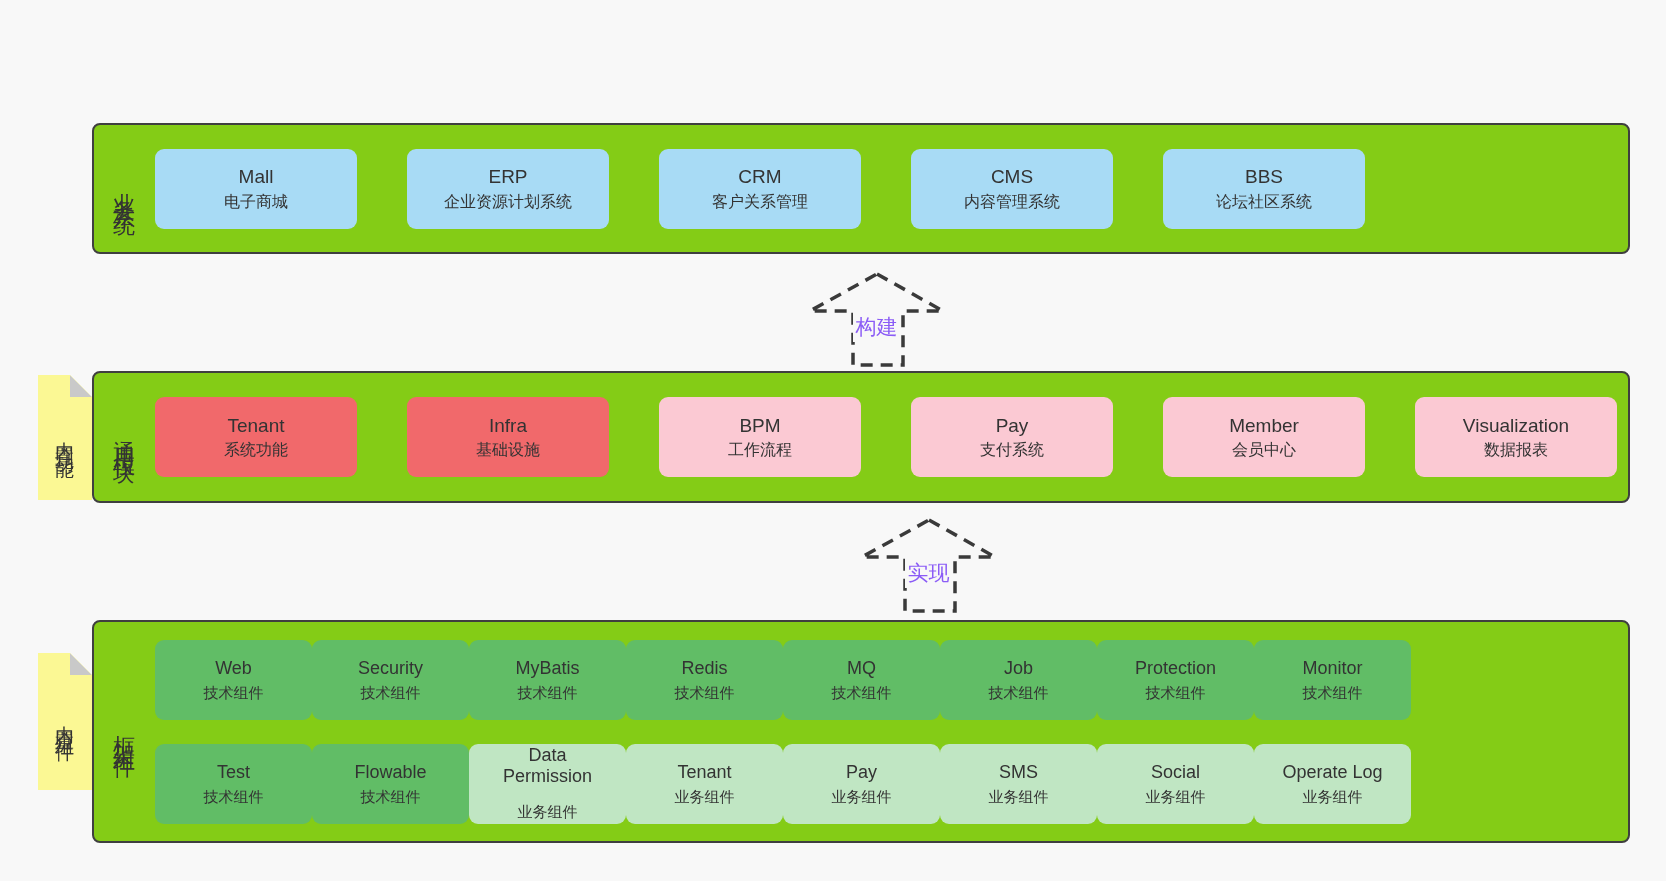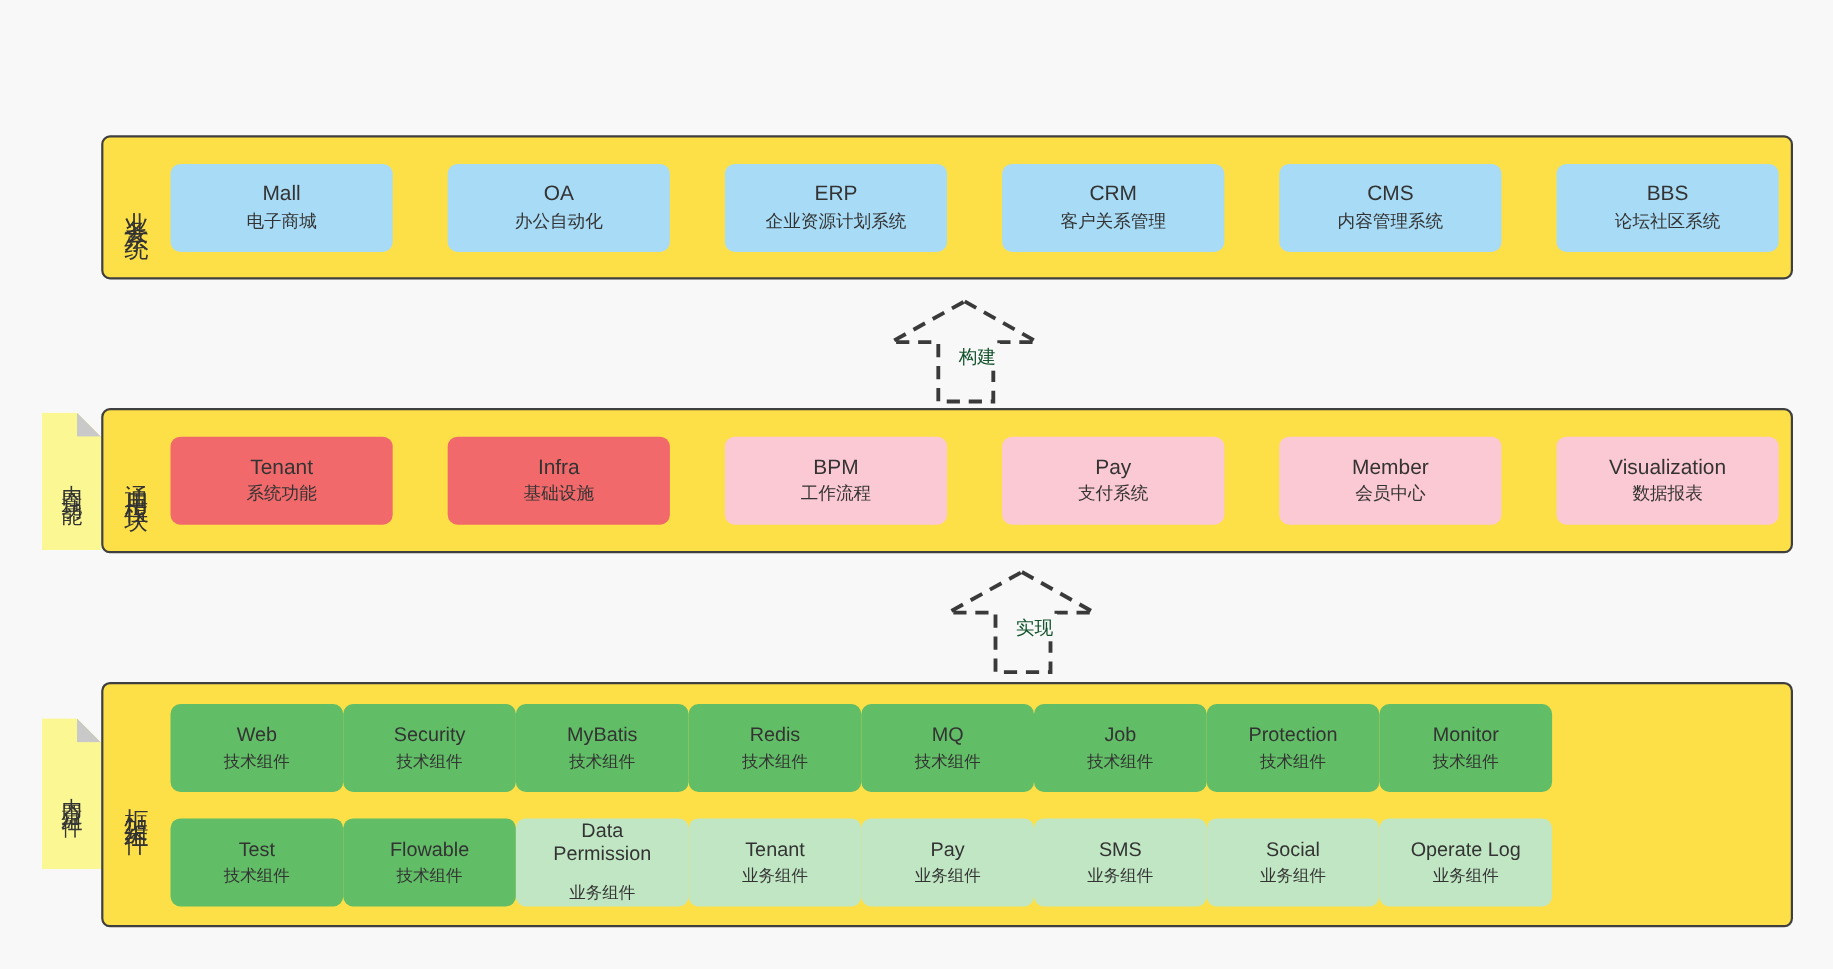--- a/index.html
+++ b/index.html
@@ -10,21 +10,21 @@
     color:#333;
     position:relative;
     overflow:hidden;
   }
   .stage { position:absolute; inset:0; }
 
   
   .band {
     position:absolute;
     left:92px; width:1538px;
-    background:#fde047;
+    background:#84cc16;
     border:2px solid #3f3f3f;
     border-radius:8px;
   }
   .band1 { top:123px;  height:131px; }
   .band2 { top:371px;  height:132px; }
   .band3 { top:620px;  height:223px; }
 
   .vlabel {
     position:absolute; left:0; top:0; bottom:0; width:60px;
     display:flex; align-items:center; justify-content:center;
@@ -82,41 +82,37 @@
   }
   .note .vtext { font-size:19px; letter-spacing:6px; }
 
   
   .arrow { position:absolute; width:137px; height:98px; }
   .arrow1 { left:808px; top:272px; }
   .arrow2 { left:860px; top:518px; }
   .arrow svg { position:absolute; inset:0; overflow:visible; }
   .arrow .arrow-label {
     position:absolute; left:50%; top:40px; transform:translateX(-50%);
-    background:#f8f8f8; font-size:17px; color:#14532d;
-    padding:1px 3px; white-space:nowrap;margin-left:12px;
+    background:#f8f8f8; font-size:21px; color:#8b5cf6;
+    padding:1px 3px; white-space:nowrap;
   }
 </style>
 </head>
 <body>
 
 <div class="stage">
 
   <section class="band band1">
     <div class="vlabel">
       <span class="vtext">业务系统</span>
     </div>
     <div class="boxes">
       <div class="box blue">
         <span class="en">Mall</span>
         <span class="zh">电子商城</span>
-      </div>
-      <div class="box blue">
-        <span class="en">OA</span>
-        <span class="zh">办公自动化</span>
       </div>
       <div class="box blue">
         <span class="en">ERP</span>
         <span class="zh">企业资源计划系统</span>
       </div>
       <div class="box blue">
         <span class="en">CRM</span>
         <span class="zh">客户关系管理</span>
       </div>
       <div class="box blue">

